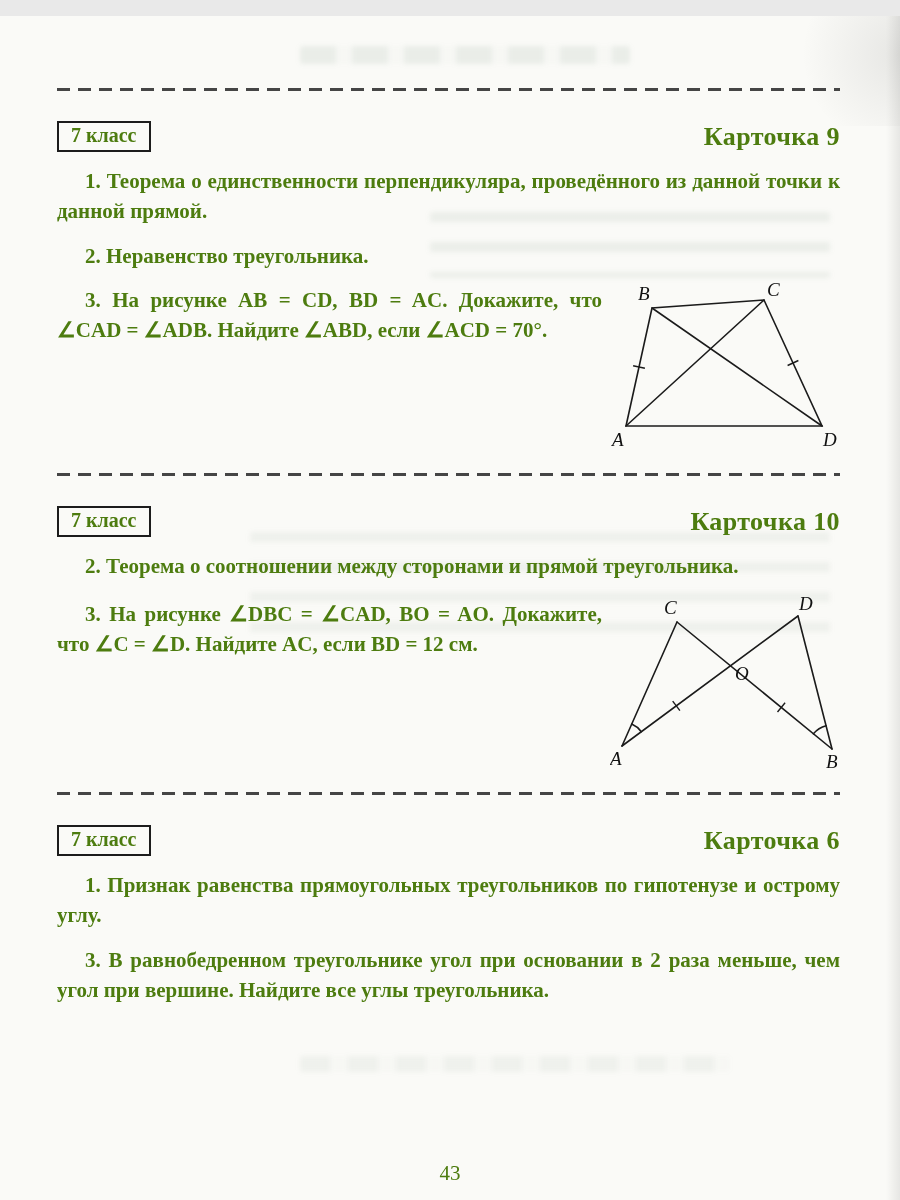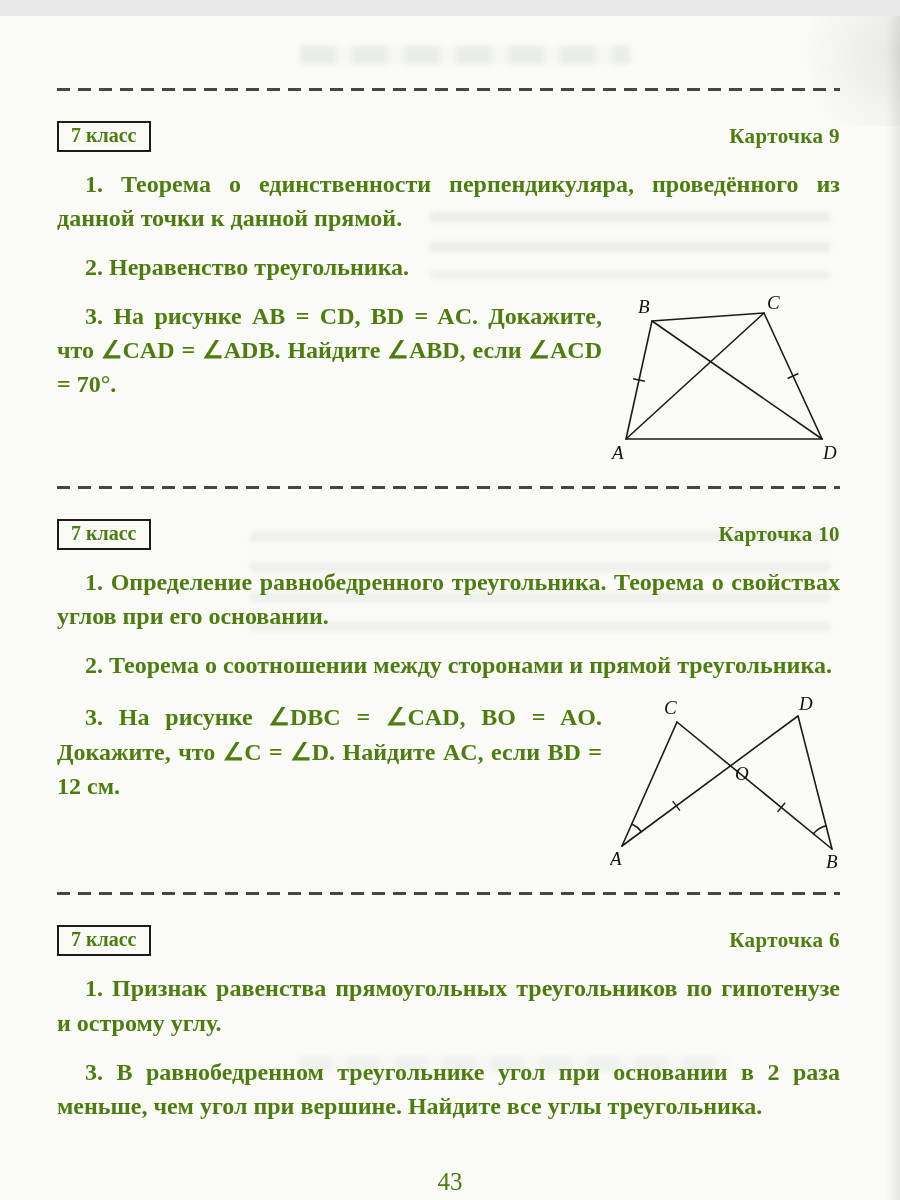--- a/index.html
+++ b/index.html
@@ -51,25 +51,25 @@
   .card-head {
     display: flex; justify-content: space-between; align-items: center;
     margin-top: 30px;
   }
   .grade-box {
     border: 2px solid #1c1c1c;
     padding: 1px 12px 3px 12px;
     font-size: 20px; font-weight: bold;
     background: transparent;
   }
-  .card-title { font-size: 21px; font-weight: bold; letter-spacing: 0.4px; }
+  .card-title { font-size: 26px; font-weight: bold; letter-spacing: 0.4px; }
 
   .problem {
     margin-top: 15px;
-    font-size: 24px;
+    font-size: 21px;
     font-weight: bold;
     line-height: 1.42;
     text-align: justify;
     text-indent: 28px;
     hyphens: auto; -webkit-hyphens: auto;
   }
   .fig-row { display: flex; align-items: flex-start; margin-top: 15px; }
   .fig-row .ptext { flex: 0 0 545px; margin-right: 8px; }
   .figure { flex: none; margin-top: -4px; }
   .figure svg { display: block; }
@@ -77,23 +77,23 @@
   .fig-line { stroke: #1b1b1b; stroke-width: 1.6; fill: none; stroke-linecap: round; }
   .fig-tick { stroke: #1b1b1b; stroke-width: 1.4; fill: none; }
   .fig-label {
     font-family: "Liberation Serif", serif;
     font-style: italic;
     font-size: 19px;
     fill: #111;
   }
 
   .page-num {
-    position: absolute; left: 0; right: 0; bottom: 20px;
+    position: absolute; left: 0; right: 0; bottom: 30px;
     text-align: center;
-    font-size: 25px;
+    font-size: 21px;
   }
 </style>
 </head>
 <body>
 
 <div class="page">
 
   <div class="ghost g1"></div>
   <div class="ghost g2"></div>
   <div class="ghost g3"></div>
@@ -145,24 +145,20 @@
     </div>
 
     <div class="sep sep2"></div>
 
     <div>
       <div class="card-head">
         <span class="grade-box">7 класс</span>
         <span class="card-title">Карточка 10</span>
       </div>
 
-      <p class="problem">
-        <span>1.</span>
-        <span>Определение равнобедренного треугольника. Теорема о свойствах углов при его основании.</span>
-      </p>
 
       <p class="problem">
         <span>2.</span>
         <span>Теорема о соотношении между сторонами и прямой треугольника.</span>
       </p>
 
       <div class="fig-row" style="margin-top:18px;">
         <p class="problem ptext" style="margin-top:0;">
           <span>3.</span>
           <span>На рисунке ∠DBC = ∠CAD, BO = AO. Докажите, что ∠C = ∠D. Найдите AC, если BD = 12 см.</span>

